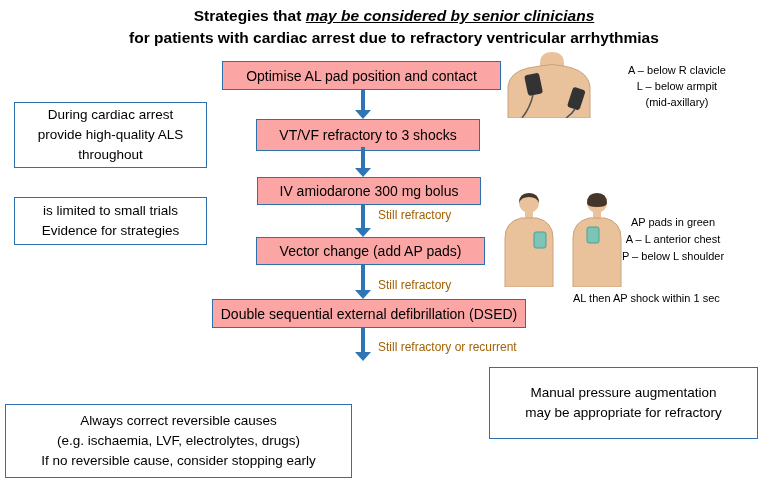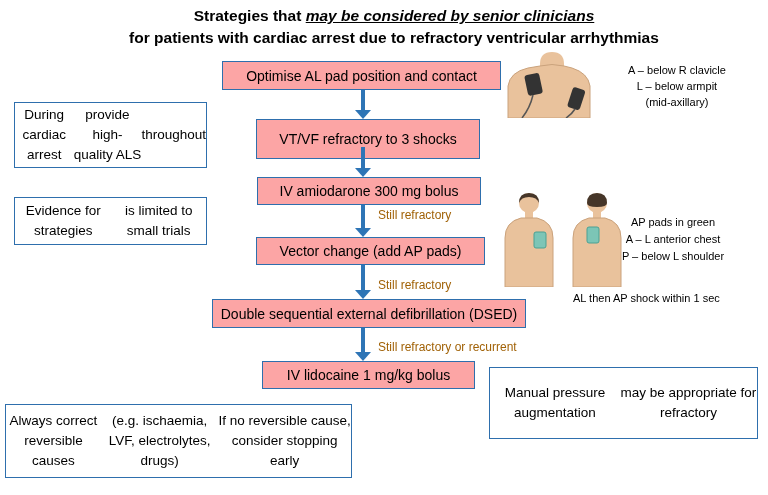--- a/index.html
+++ b/index.html
@@ -9,21 +9,21 @@
 
   .title { position:absolute; top:5px; left:0; width:768px; text-align:center;
            font-weight:bold; font-size:15.5px; line-height:22px;padding-left:20px; }
   .title .em { font-style:italic; text-decoration:underline; }
 
   .fbox { position:absolute; background:#fca5a5; border:1.6px solid var(--box_border,#2e6fad);
           display:flex; align-items:center; justify-content:center;
           font-size:14px; text-align:center; white-space:nowrap; }
 
   .note-box { position:absolute; background:#fff; border:1.6px solid var(--box_border,#2e6fad);
-          display:flex; align-items:center; justify-content:center;
+          display:flex; flex-direction:column; align-items:center; justify-content:center;
           font-size:13.5px; line-height:1.5; text-align:center; }
 
   .arrow { position:absolute; width:16px; display:flex; flex-direction:column; align-items:center; }
   .arrow .shaft { width:4px; flex:1 1 auto; background:var(--arrow,#2e75b6); }
   .arrow .head  { width:0; height:0; border-left:8px solid transparent;
                   border-right:8px solid transparent; border-top:9px solid var(--arrow,#2e75b6); }
 
   .alabel { position:absolute; font-size:12px; white-space:nowrap; color:#a16207; }
 
   .ann { position:absolute; font-size:11px; line-height:16px; }
@@ -41,21 +41,21 @@
     <div>for patients with cardiac arrest due to refractory ventricular arrhythmias</div>
   </div>
 
   <div class="fbox" style="left:222px;top:61px;width:279px;height:29px">Optimise AL pad position and contact</div>
 
   <div class="arrow" style="left:355px;top:90px;height:29px">
     <div class="shaft"></div>
     <div class="head"></div>
   </div>
 
-  <div class="fbox" style="left:256px;top:119px;width:224px;height:40px">VT/VF refractory to 3 shocks</div>
+  <div class="fbox" style="left:256px;top:119px;width:224px;height:32px">VT/VF refractory to 3 shocks</div>
 
   <div class="arrow" style="left:355px;top:147px;height:30px">
     <div class="shaft"></div>
     <div class="head"></div>
   </div>
 
   <div class="fbox" style="left:257px;top:177px;width:224px;height:28px">IV amiodarone 300 mg bolus</div>
 
   <div class="arrow" style="left:355px;top:205px;height:32px">
     <div class="shaft"></div>
@@ -72,31 +72,30 @@
   <span class="alabel" style="left:378px;top:278px">Still refractory</span>
 
   <div class="fbox" style="left:212px;top:299px;width:314px;height:29px">Double sequential external defibrillation (DSED)</div>
 
   <div class="arrow" style="left:355px;top:328px;height:33px">
     <div class="shaft"></div>
     <div class="head"></div>
   </div>
   <span class="alabel" style="left:378px;top:340px">Still refractory or recurrent</span>
 
-  <div class="fbox" style="left:262px;top:361px;width:213px;height:28px">IV lidocaine 1 mg/kg bolus</div>
 
   <div class="note-box" style="left:14px;top:102px;width:193px;height:66px">
     <div>During cardiac arrest</div>
     <div>provide high-quality ALS</div>
     <div>throughout</div>
   </div>
 
   <div class="note-box" style="left:14px;top:197px;width:193px;height:48px">
+    <div>is limited to small trials</div>
     <div>Evidence for strategies</div>
-    <div>is limited to small trials</div>
   </div>
 
   <div class="note-box" style="left:5px;top:404px;width:347px;height:74px">
     <div>Always correct reversible causes</div>
     <div>(e.g. ischaemia, LVF, electrolytes, drugs)</div>
     <div>If no reversible cause, consider stopping early</div>
   </div>
 
   <div class="note-box" style="left:489px;top:367px;width:269px;height:72px">
     <div>Manual pressure augmentation</div>

